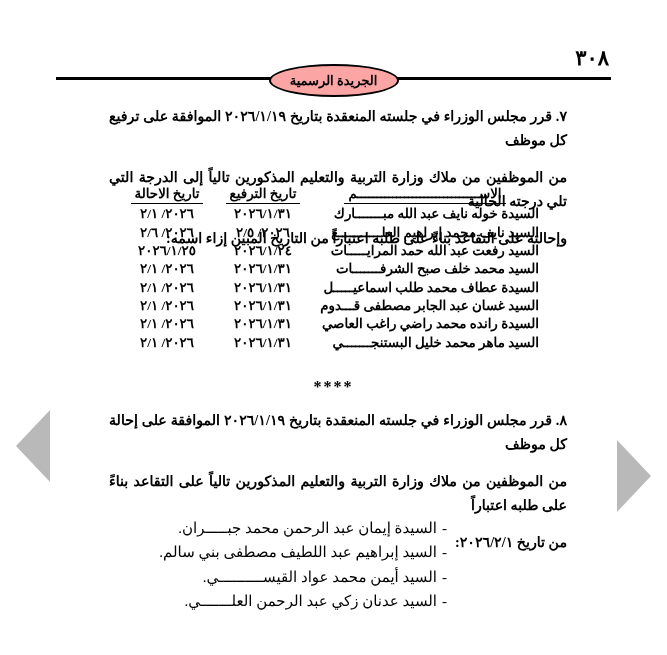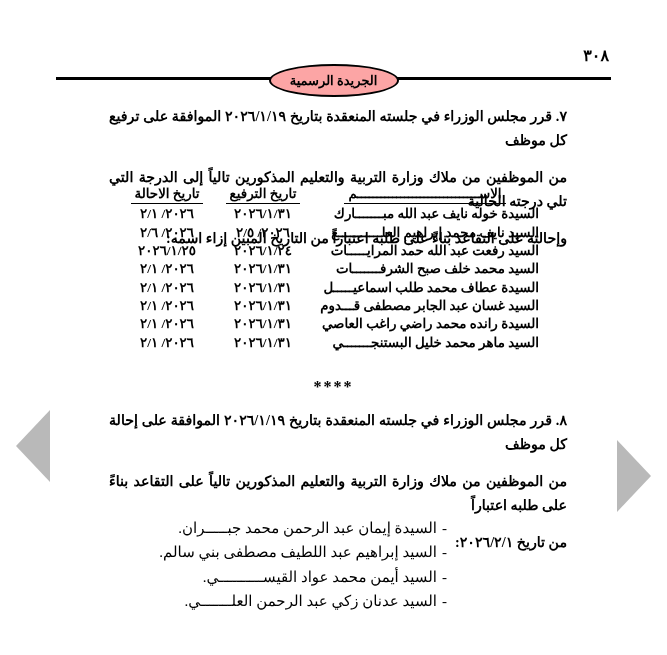--- a/index.html
+++ b/index.html
@@ -26,21 +26,21 @@
     position: absolute;
     top: 22px;
     left: 0;
     right: 0;
     height: 50px;
   }
   .page-number {
     position: absolute;
     right: 58px;
     top: 26px;
-    font-size: 16px;
+    font-size: 21px;
     font-weight: bold;
     letter-spacing: 1px;
     line-height: 1;
   }
   .header-rule {
     position: absolute;
     left: 56px;
     right: 56px;
     top: 55px;
     height: 3px;

